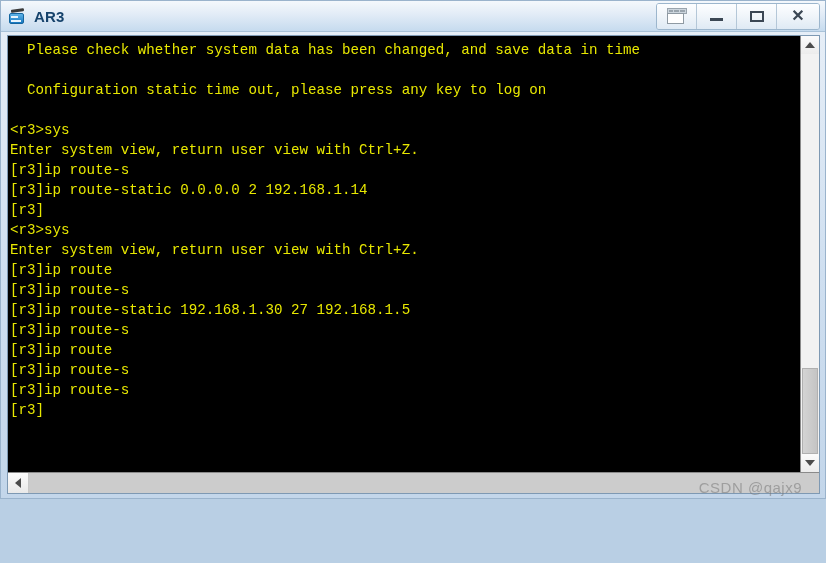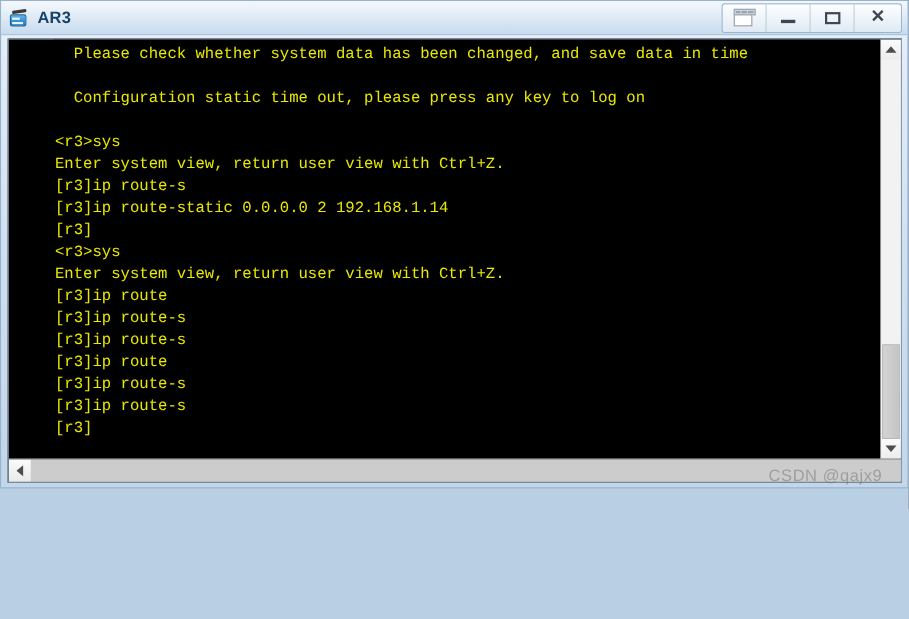--- a/index.html
+++ b/index.html
@@ -10,21 +10,21 @@
     height: 563px;
     overflow: hidden;
     background: #b9cfe4;
     font-family: "Liberation Sans", sans-serif;
   }
 
   
   .window {
     position: relative;
     width: 826px;
-    height: 444px;
+    height: 499px;
     background: linear-gradient(180deg, #e9f0f8 0%, #cfdff0 55%, #c3d6ea 100%);
     border: 1px solid #9ab3cc;
     display: flex;
     flex-direction: column;
     overflow: hidden;
   }
 
   
   .titlebar {
     height: 31px;
@@ -166,21 +166,20 @@
     flex-direction: column;
     overflow: hidden;
     position: relative;
   }
 
   .console-row {
     flex: 1 1 auto;
     display: flex;
     min-height: 0;
     overflow: hidden;
-    margin-left: 40px;
   }
 
   
   .terminal {
     flex: 1 1 auto;
     background: #000000;
     overflow: hidden;
     position: relative;
     padding: 4px 0 0 2px;
     min-width: 0;
@@ -343,20 +342,21 @@
           <div class="term-line"></div>
           <div class="term-line">&lt;r3&gt;sys</div>
           <div class="term-line">Enter system view, return user view with Ctrl+Z.</div>
           <div class="term-line">[r3]ip route-s</div>
           <div class="term-line">[r3]ip route-static 0.0.0.0 2 192.168.1.14</div>
           <div class="term-line">[r3]</div>
           <div class="term-line">&lt;r3&gt;sys</div>
           <div class="term-line">Enter system view, return user view with Ctrl+Z.</div>
           <div class="term-line">[r3]ip route</div>
           <div class="term-line">[r3]ip route-s</div>
+          <div class="term-line">[r3]ip route-static 192.168.1.30 27 192.168.1.5</div>
           <div class="term-line">[r3]ip route-s</div>
           <div class="term-line">[r3]ip route</div>
           <div class="term-line">[r3]ip route-s</div>
           <div class="term-line">[r3]ip route-s</div>
           <div class="term-line">[r3]</div>
         </div>
 
       <div class="vscroll">
         <div class="vs-btn">
           <span class="arrow-up"></span>

